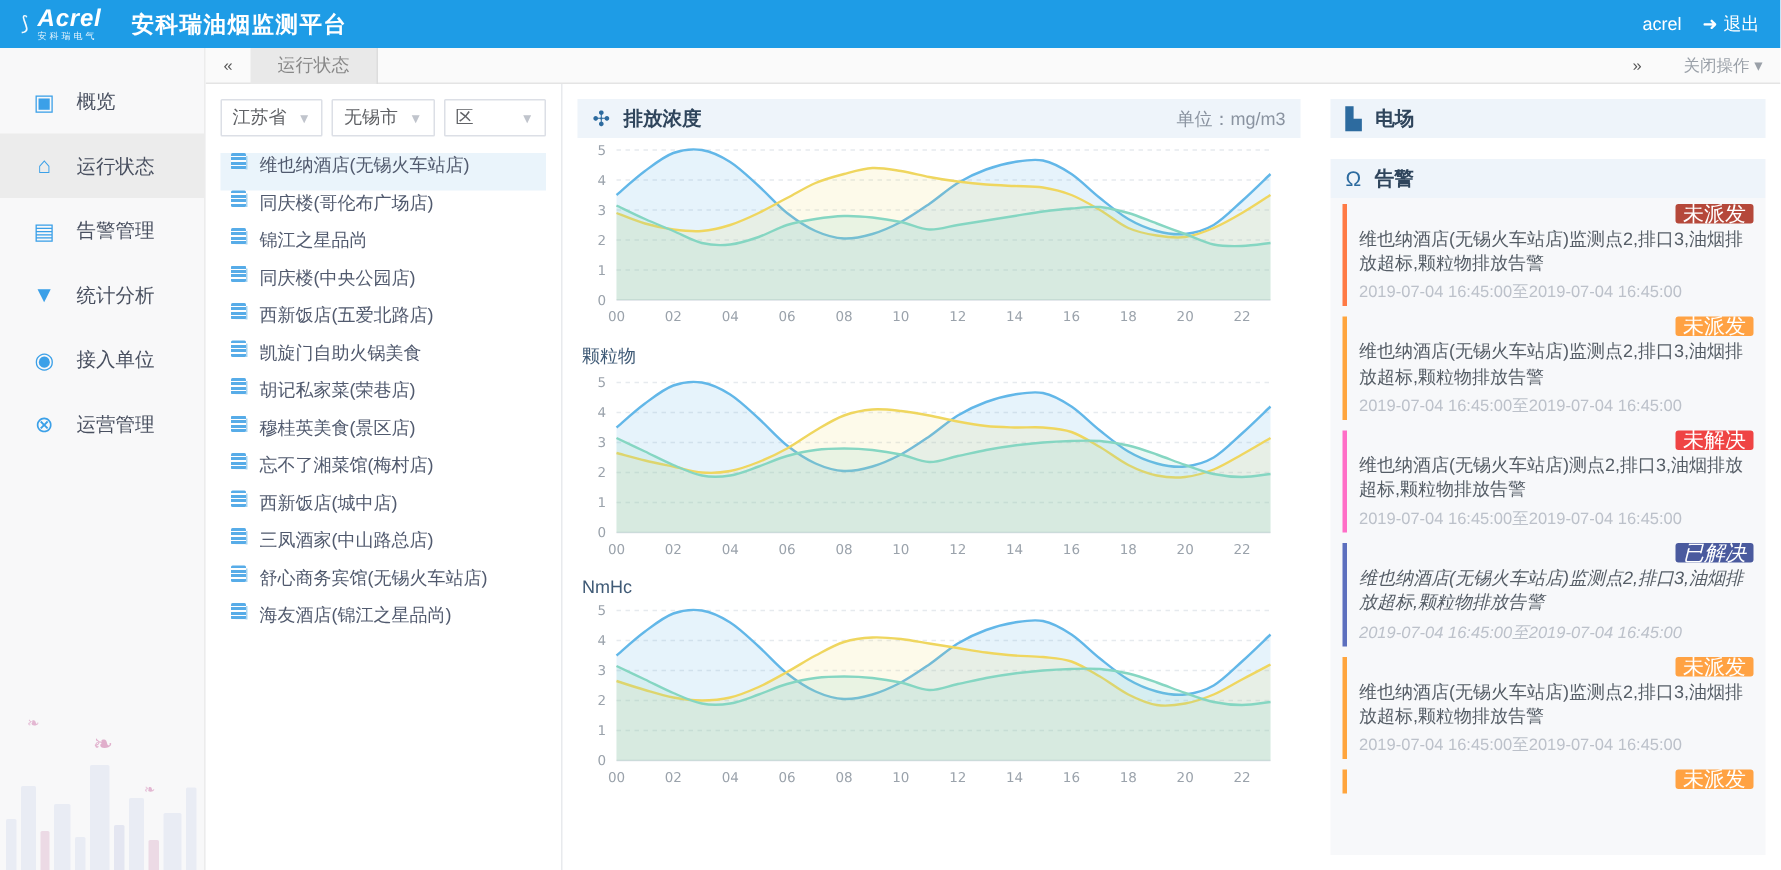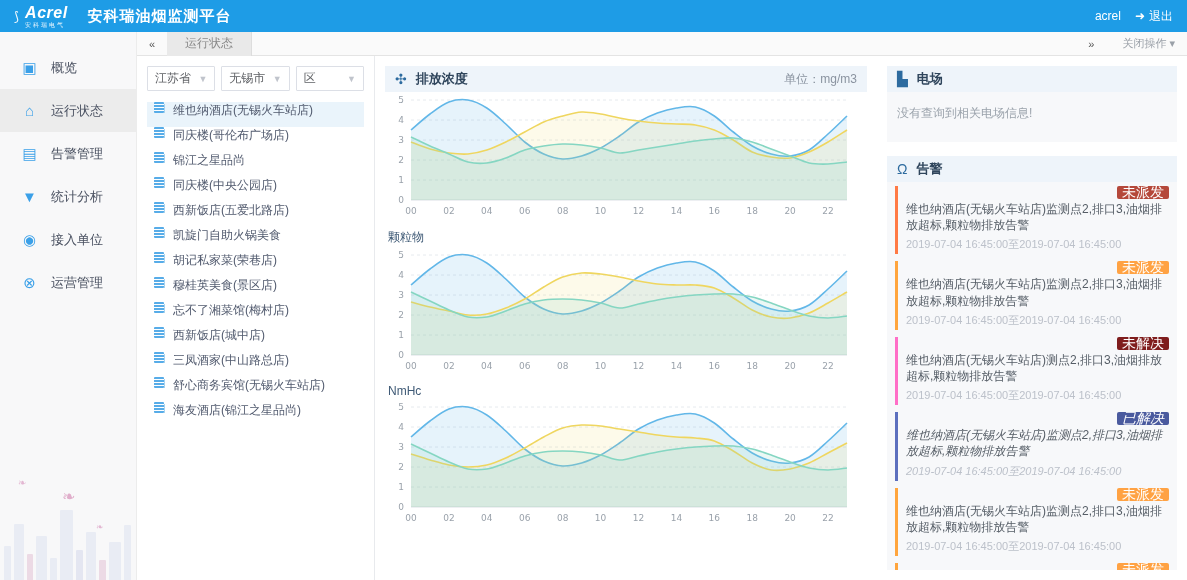--- a/index.html
+++ b/index.html
@@ -336,40 +336,39 @@
               </svg>
             </div>
         </div>
 
         <div class="right-col">
           <div class="rc-card">
             <div class="rc-head">
               <span class="rc-ico">▙</span>
               <span>电场</span>
             </div>
-            <div class="rc-empty">没有查询到相关电场信息!</div>
           </div>
           <div class="rc-card alarm-card">
             <div class="rc-head">
               <span class="rc-ico">Ω</span>
               <span>告警</span>
             </div>
             <div class="alarm-list" id="alarm-list">
                 <div class="alarm-item" style="border-left-color: rgb(255, 122, 69);">
                   <div class="badge-row"><span class="badge" style="background: rgb(181, 72, 58);">未派发</span></div>
                   <div class="alarm-text">维也纳酒店(无锡火车站店)监测点2,排口3,油烟排放超标,颗粒物排放告警</div>
                   <div class="alarm-time">2019-07-04 16:45:00至2019-07-04 16:45:00</div>
                 </div>
                 <div class="alarm-item" style="border-left-color: rgb(255, 165, 61);">
                   <div class="badge-row"><span class="badge" style="background: rgb(255, 162, 67);">未派发</span></div>
                   <div class="alarm-text">维也纳酒店(无锡火车站店)监测点2,排口3,油烟排放超标,颗粒物排放告警</div>
                   <div class="alarm-time">2019-07-04 16:45:00至2019-07-04 16:45:00</div>
                 </div>
                 <div class="alarm-item" style="border-left-color: rgb(255, 110, 199);">
-                  <div class="badge-row"><span class="badge" style="background: #7f1d1d; text-align: right;">未解决</span></div>
+                  <div class="badge-row"><span class="badge" style="background: #ef4444; text-align: right;">未解决</span></div>
                   <div class="alarm-text">维也纳酒店(无锡火车站店)测点2,排口3,油烟排放超标,颗粒物排放告警</div>
                   <div class="alarm-time">2019-07-04 16:45:00至2019-07-04 16:45:00</div>
                 </div>
                 <div class="alarm-item" style="border-left-color: rgb(92, 111, 190); font-style: italic;">
                   <div class="badge-row"><span class="badge" style="background: rgb(74, 90, 158);">已解决</span></div>
                   <div class="alarm-text">维也纳酒店(无锡火车站店)监测点2,排口3,油烟排放超标,颗粒物排放告警</div>
                   <div class="alarm-time">2019-07-04 16:45:00至2019-07-04 16:45:00</div>
                 </div>
                 <div class="alarm-item" style="border-left-color: rgb(255, 165, 61);">
                   <div class="badge-row"><span class="badge" style="background: rgb(255, 162, 67);">未派发</span></div>

